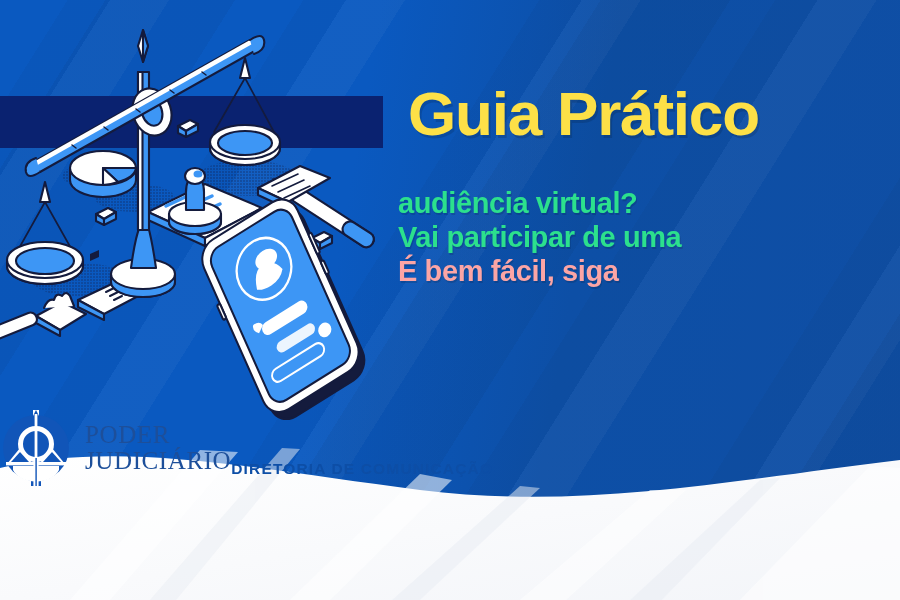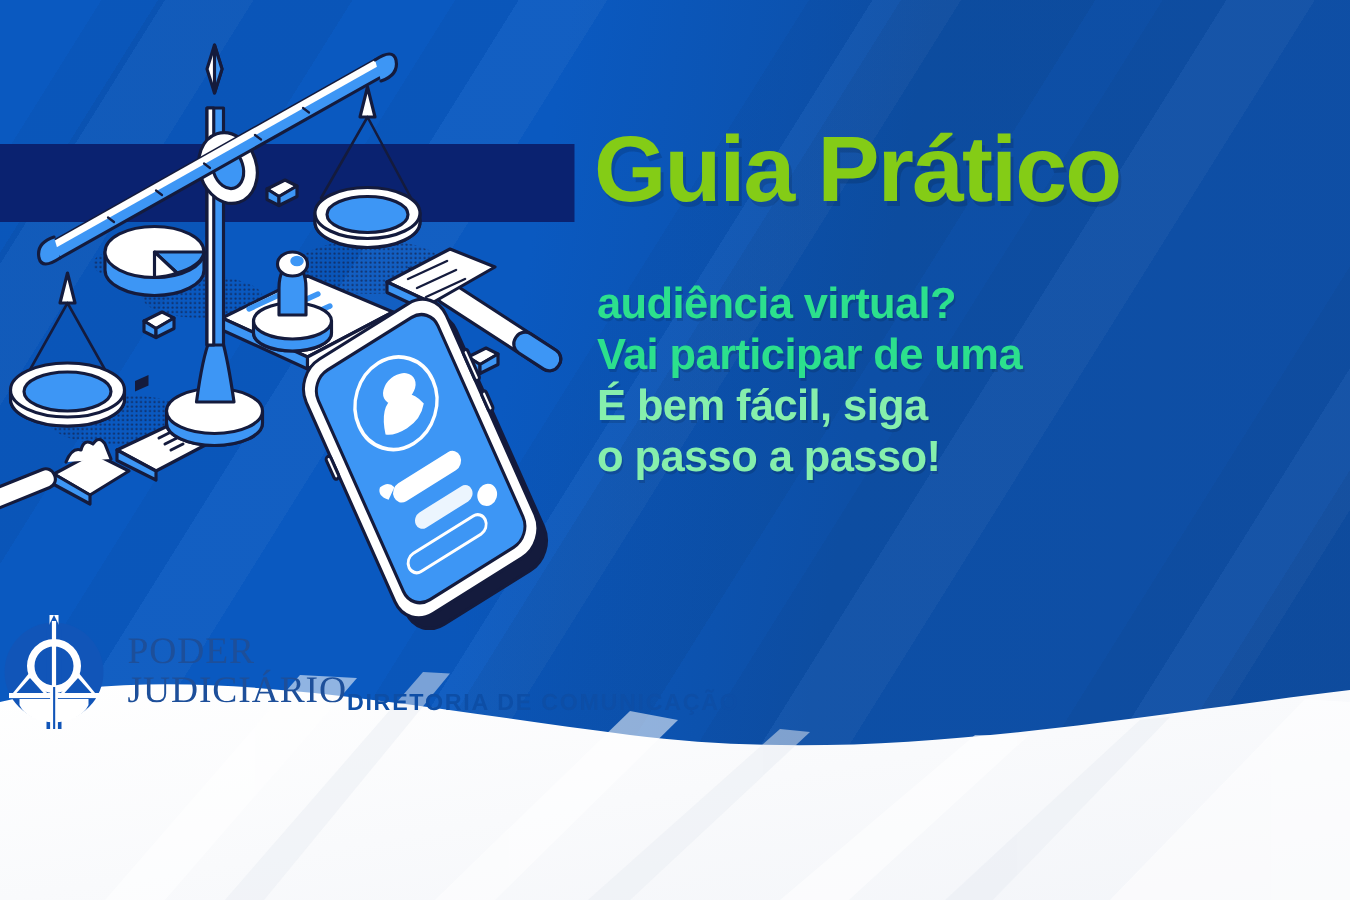--- a/index.html
+++ b/index.html
@@ -54,44 +54,44 @@
 
   
   .wave { position:absolute; left:0; bottom:0; width:900px; height:260px; }
 
   
   .illo { position:absolute; left:0; top:0; width:400px; height:420px; }
 
   
   .headline {
     position:absolute;
-    left:396px; top:83px;
+    left:408px; top:83px;
     font-size:62px; font-weight:700;
     letter-spacing:-1.2px;
-    color:#84cc16;
+    color:#fde047;
     line-height:1.0;
     text-shadow:2px 3px 0 rgba(0,0,0,0.13);
     white-space:nowrap;
     text-align:center;
   }
   .sub-green {
     position:absolute;
     left:398px; top:186px;
     font-size:29px; font-weight:700;
     line-height:1.18;
     color:#2ce08d;
     letter-spacing:-0.4px;
     text-shadow:1px 2px 0 rgba(0,0,0,0.13);
   }
   .sub-white {
     position:absolute;
     left:398px; top:254px;
     font-size:29px; font-weight:700;
     line-height:1.18;
-    color:#86efac;
+    color:#fca5a5;
     letter-spacing:-0.4px;
     text-shadow:1px 2px 0 rgba(0,0,0,0.13);
   }
 
   
   .logo-block {
     position:absolute;
     left:0; right:0; top:408px;
     display:flex; flex-direction:row; align-items:center;
   }
@@ -294,21 +294,20 @@
 
   <div class="headline">Guia Prático</div>
 
   <div class="sub-green">
     <div>audiência virtual?</div>
     <div>Vai participar de uma</div>
   </div>
 
   <div class="sub-white">
     <div>É bem fácil, siga</div>
-    <div>o passo a passo!</div>
   </div>
 
   <svg class="wave" viewBox="0 0 900 260" preserveAspectRatio="none">
     <defs>
       <linearGradient id="wsheen" x1="0" y1="0" x2="1" y2="1">
         <stop offset="0%" stop-color="#ffffff"></stop>
         <stop offset="100%" stop-color="#f3f5f9"></stop>
       </linearGradient>
     </defs>
     <path d="M0 128 C 120 100, 250 128, 420 150 C 580 170, 720 142, 900 120 L900 260 L0 260 Z" fill="url(#wsheen)"></path>

